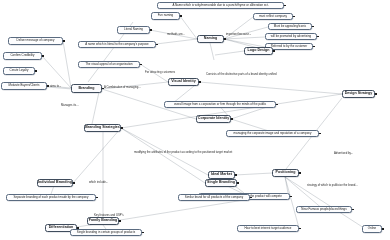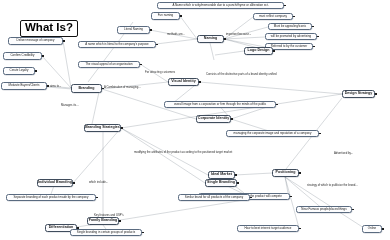--- a/index.html
+++ b/index.html
@@ -101,21 +101,20 @@
       <line x1="221" y1="175" x2="244" y2="193" stroke="#43506079" stroke-width="0.45"></line>
       <line x1="285" y1="177" x2="288" y2="193" stroke="#43506079" stroke-width="0.45"></line>
       <line x1="244" y1="200" x2="77" y2="227" stroke="#43506079" stroke-width="0.45"></line>
       <line x1="285" y1="177" x2="324" y2="210" stroke="#43506079" stroke-width="0.45"></line>
       <line x1="285" y1="177" x2="299" y2="228" stroke="#43506079" stroke-width="0.45"></line>
       <line x1="285" y1="177" x2="364" y2="228" stroke="#43506079" stroke-width="0.45"></line>
       <line x1="286" y1="169" x2="342" y2="98" stroke="#43506079" stroke-width="0.45"></line>
       <line x1="215" y1="55" x2="244" y2="51" stroke="#43506079" stroke-width="0.45"></line>
       <line x1="210" y1="43" x2="214" y2="60" stroke="#43506079" stroke-width="0.45"></line>
     </svg>
-  <div class="title" style="left:20px;top:20px;">What Is?</div>
 <div class="node" style="left: 8px; top: 37px; width: 55px; height: 8px;">Deliver message of company</div>
     <div class="dot" style="left: 63px; top: 40.1px;"></div>
     <div class="node" style="left: 3px; top: 52px; width: 39px; height: 8px;">Confirm Credibility</div>
     <div class="dot" style="left: 42px; top: 55.1px;"></div>
     <div class="node" style="left: 3px; top: 67px; width: 32px; height: 8px;">Create Loyalty</div>
     <div class="dot" style="left: 35px; top: 70.1px;"></div>
     <div class="node" style="left: 1px; top: 82px; width: 46px; height: 8px;">Motivate Buyers/Clients</div>
     <div class="dot" style="left: 47px; top: 85.1px;"></div>
     <div class="node main" style="left: 71px; top: 84px; width: 31px; height: 9px;">Branding</div>
     <div class="dot" style="left: 102px; top: 87.6px;"></div>

